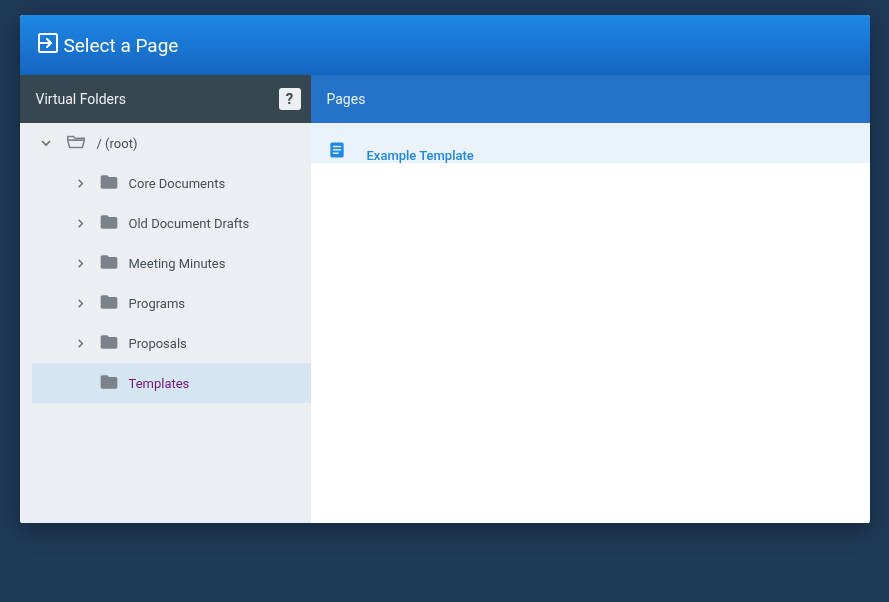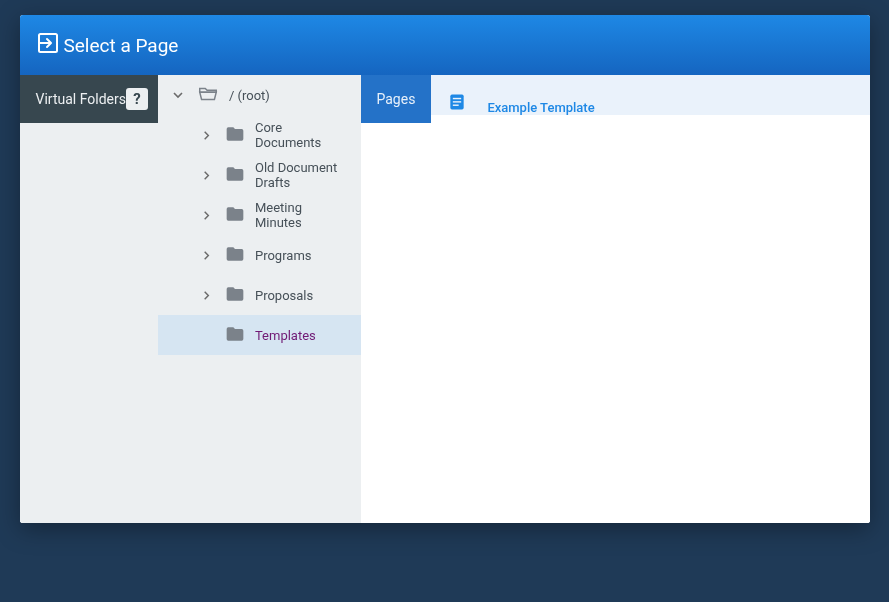--- a/index.html
+++ b/index.html
@@ -30,29 +30,29 @@
     font-size: 19px;
     font-weight: 400;
   }
   .dlg-header svg { flex: 0 0 auto; }
   .body {
     display: flex;
     height: 448px;
     background: #fff;
   }
   .left {
-    width: 341px;
+    width: 291px;
     background: #eceff1;
     display: flex;
-    flex-direction: row;
+    flex-direction: column;
   }
   .right {
     flex: 1;
     display: flex;
-    flex-direction: row;
+    flex-direction: column;
     background: #fff;
   }
   .left-hdr {
     background: #37474f;
     color: #eceff1;
     height: 48px;
     display: flex;
     align-items: center;
     justify-content: space-between;
     padding: 0 10px 0 16px;
@@ -83,25 +83,25 @@
     flex: 1;
     overflow: auto;
     padding-top: 0;
     font-size: 13px;
   }
   .tree-row {
     display: flex;
     align-items: center;
     height: 40px;
     gap: 10px;
-    padding: 0 12px 0 12px;
+    padding: 0 12px 0 18px;
     color: #465058;
     cursor: pointer;
   }
-  .tree-row.depth1 { padding-left: 40px; }
+  .tree-row.depth1 { padding-left: 40px; margin-left: 12px; }
   .tree-row.selected { background: #d6e5f2; }
   .tree-row.selected .lbl { color: #701a75; }
   .tree-row .disclosure {
     width: 17px; height: 17px;
     display: inline-flex; align-items: center; justify-content: center;
     color: #6b6b6b;
     flex: 0 0 auto;
   }
   .tree-row .disclosure.hidden { visibility: hidden; }
   .tree-row .folder-ico { flex: 0 0 auto; color: #7b828a; }

